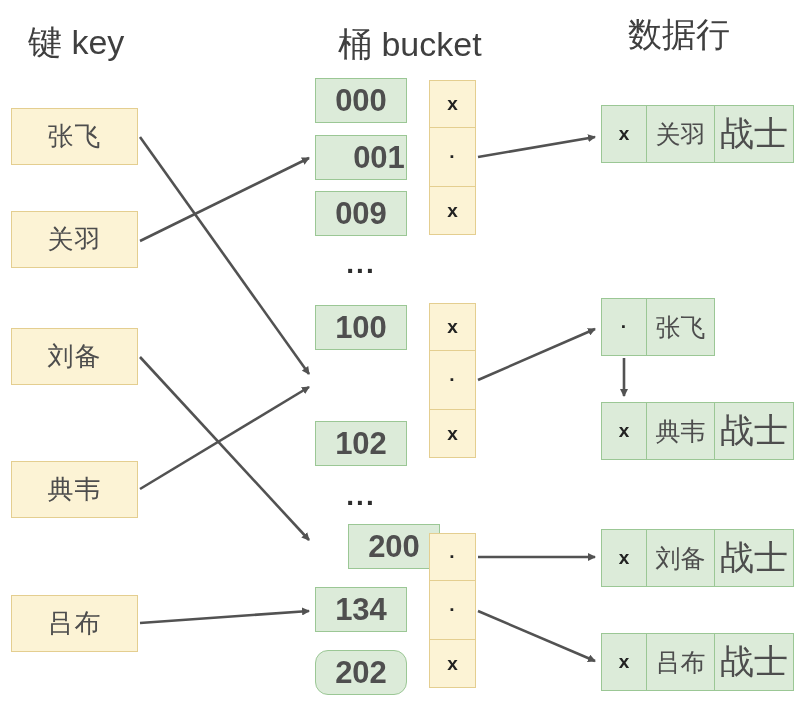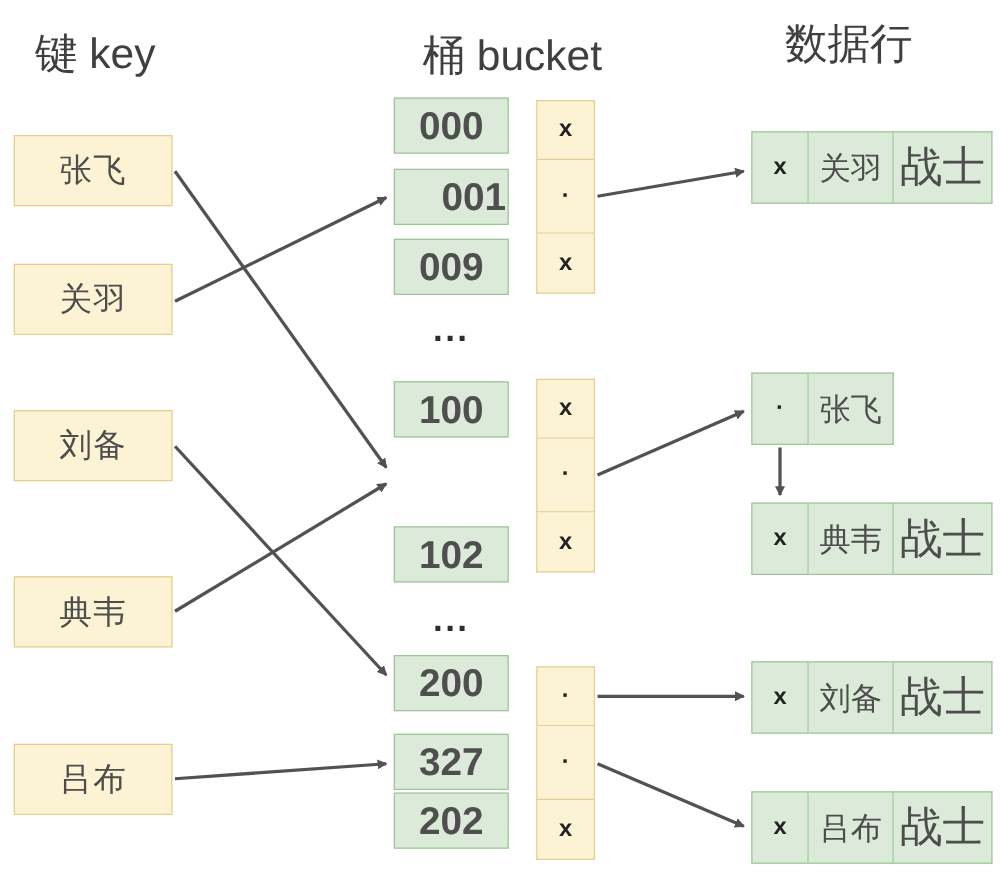--- a/index.html
+++ b/index.html
@@ -128,23 +128,23 @@
 
   <div class="bucket-box" style="top:78px;">000</div>
   <div class="bucket-box" style="top:135px;padding-left:36px;">001</div>
   <div class="bucket-box" style="top:191px;">009</div>
   <div class="ellipsis" style="top:248px;">...</div>
 
   <div class="bucket-box" style="top:295px;margin-top:10px;">100</div>
   <div class="bucket-box" style="top:421px;text-align:right;">102</div>
   <div class="ellipsis" style="top:480px;">...</div>
 
-  <div class="bucket-box" style="top:524px;">200</div>
-  <div class="bucket-box" style="top:587px;">327</div>
-  <div class="bucket-box" style="top:634px;">202</div>
+  <div class="bucket-box" style="top:524px;margin-left:33px;">200</div>
+  <div class="bucket-box" style="top:587px;">134</div>
+  <div class="bucket-box" style="top:650px;border-radius:13px;">202</div>
 
   <div class="slot-stack" style="top:80px;">
     <div class="slot-cell slot-h1">x</div>
     <div class="slot-cell slot-h2">·</div>
     <div class="slot-cell slot-h3">x</div>
   </div>
   <div class="slot-stack" style="top:303px;">
     <div class="slot-cell slot-h1">x</div>
     <div class="slot-cell slot-h2">·</div>
     <div class="slot-cell slot-h3">x</div>

